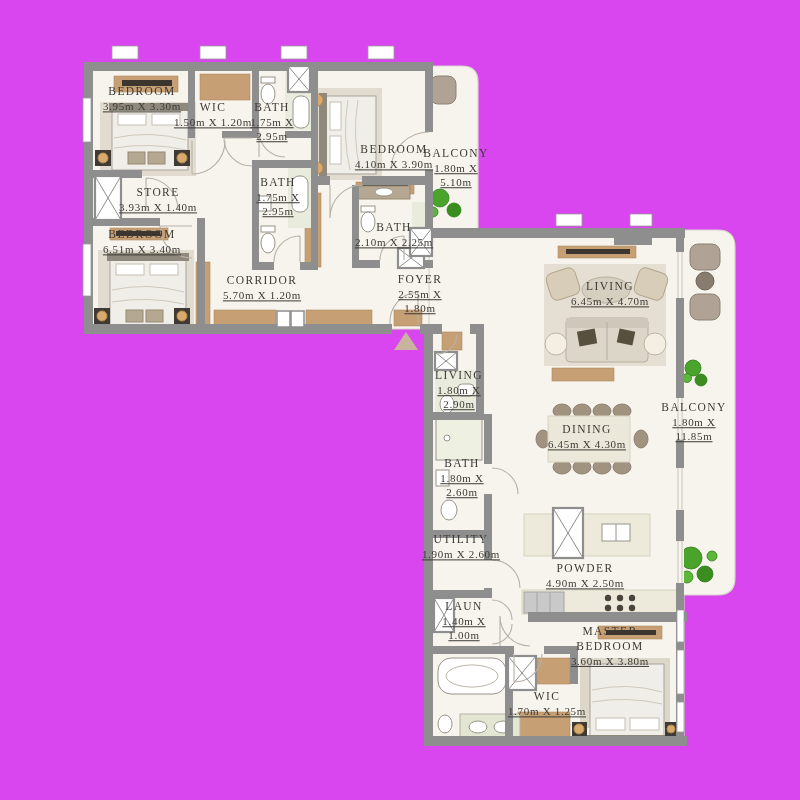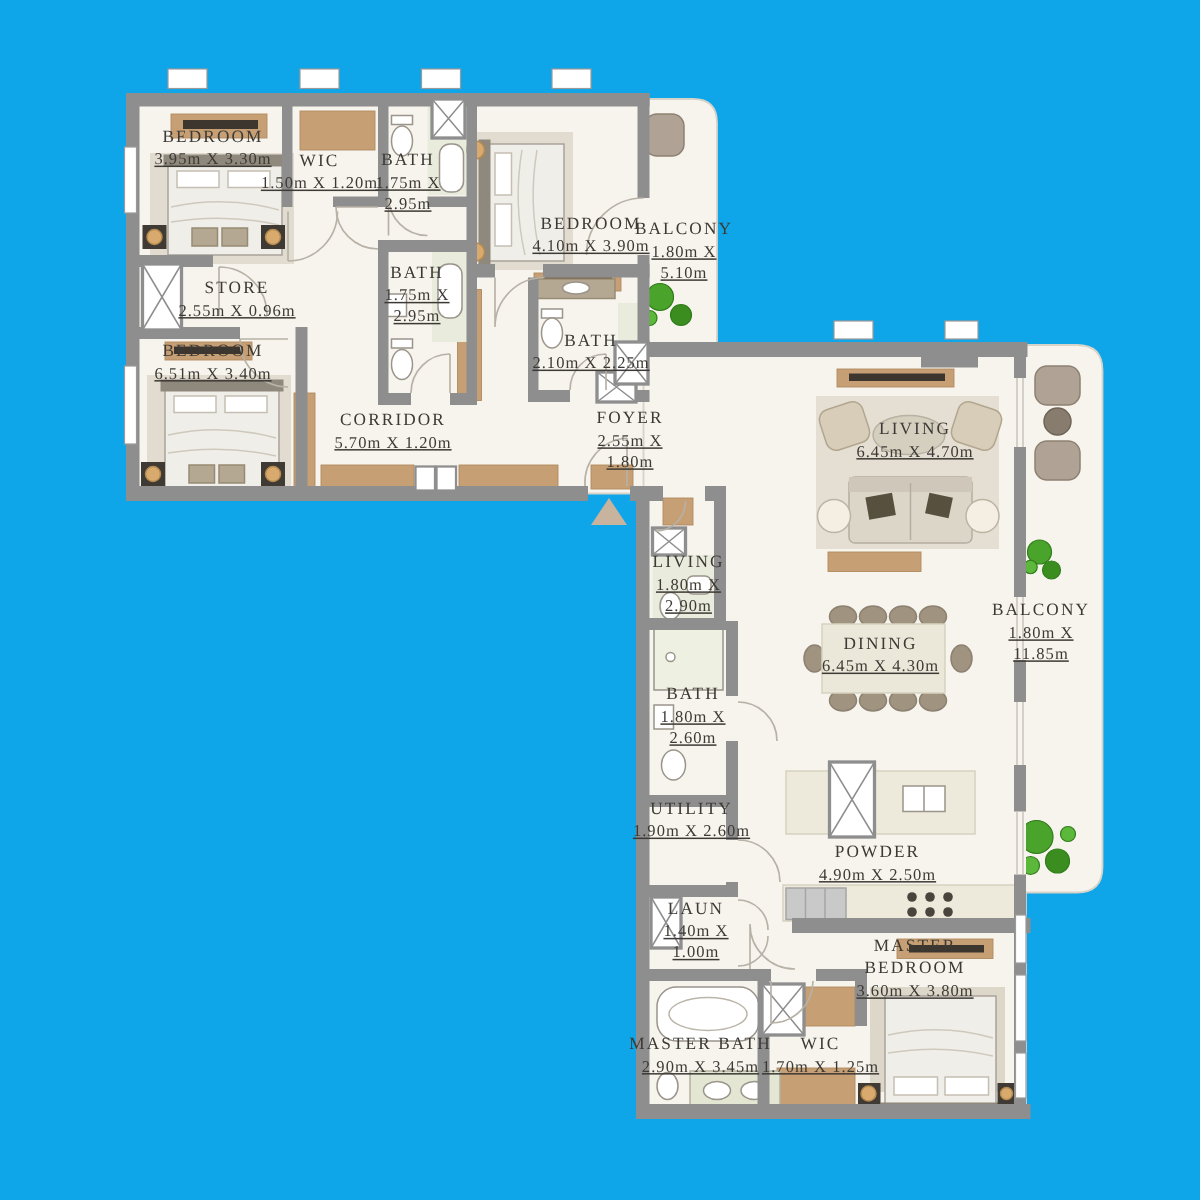--- a/index.html
+++ b/index.html
@@ -1,16 +1,16 @@
 <!DOCTYPE html>
 <html><head>
 <meta charset="utf-8">
 <style>
   html,body{margin:0;padding:0;background:#ffffff;}
-  .canvas{position:relative;width:800px;height:800px;background:#0ea5e9;overflow:hidden;
+  .canvas{position:relative;width:800px;height:800px;background:#d946ef;overflow:hidden;
           font-family:"Liberation Serif","DejaVu Serif",serif;}
   .plan-svg{position:absolute;left:0;top:0;}
   .lbl{position:absolute;transform:translate(-50%,-50%);display:flex;flex-direction:column;
        align-items:center;z-index:3;pointer-events:none;color:#3d3a35;text-align:center;line-height:1.3;}
   .lbl .name{font-size:11.5px;letter-spacing:1.4px;white-space:pre-line;font-weight:500;}
   .lbl .dims{font-size:11px;letter-spacing:0.7px;white-space:pre-line;text-decoration:underline;}
 </style>
 </head>
 <body>
 
@@ -365,21 +365,21 @@
       <span class="name">BEDROOM</span>
       <span class="dims">4.10m X 3.90m</span>
     </div>
 <div class="lbl" style="left:456px;top:168px">
       <span class="name">BALCONY</span>
       <span class="dims">1.80m X
 5.10m</span>
     </div>
 <div class="lbl" style="left:158px;top:200px">
       <span class="name">STORE</span>
-      <span class="dims">2.55m X 0.96m</span>
+      <span class="dims">3.93m X 1.40m</span>
     </div>
 <div class="lbl" style="left:142px;top:242px">
       <span class="name">BEDROOM</span>
       <span class="dims">6.51m X 3.40m</span>
     </div>
 <div class="lbl" style="left:278px;top:197px">
       <span class="name">BATH</span>
       <span class="dims">1.75m X
 2.95m</span>
     </div>
@@ -430,22 +430,18 @@
 <div class="lbl" style="left:464px;top:621px">
       <span class="name">LAUN</span>
       <span class="dims">1.40m X
 1.00m</span>
     </div>
 <div class="lbl" style="left:610px;top:646px">
       <span class="name">MASTER
 BEDROOM</span>
       <span class="dims">3.60m X 3.80m</span>
     </div>
-<div class="lbl" style="left:467px;top:704px">
-      <span class="name">MASTER BATH</span>
-      <span class="dims">2.90m X 3.45m</span>
-    </div>
 <div class="lbl" style="left:547px;top:704px">
       <span class="name">WIC</span>
       <span class="dims">1.70m X 1.25m</span>
     </div>
 
 </div>
 
 </body></html>

